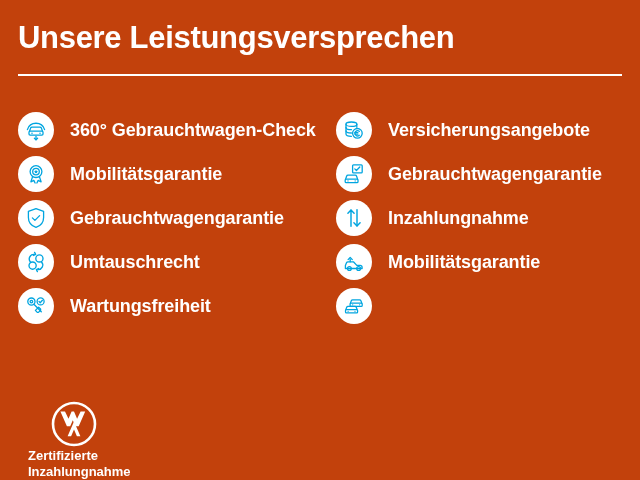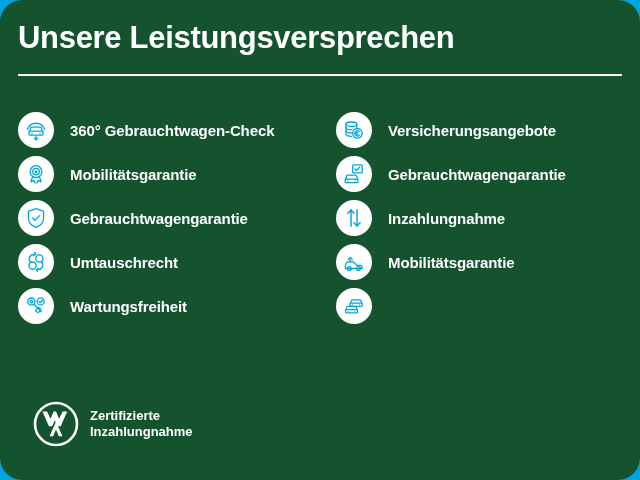--- a/index.html
+++ b/index.html
@@ -10,22 +10,21 @@
     width: 640px;
     height: 480px;
     background: #00a5e0;
     font-family: "Liberation Sans", sans-serif;
     overflow: hidden;
     position: relative;
   }
   .slide {
     position: absolute;
     inset: 0;
-    background: #14532d;
-    border-radius: 22px;
+    background: #c2410c;
   }
   
   .header {
     position: absolute;
     left: 18px;
     top: 22px;
     width: 604px;
   }
   .title {
     font-size: 31px;
@@ -73,42 +72,43 @@
     display: flex;
     align-items: center;
     justify-content: center;
   }
   .icon-circle svg {
     display: block;
   }
   .item-label {
     margin-left: 16px;
     color: #ffffff;
-    font-size: 15px;
+    font-size: 18px;
     font-weight: bold;
     letter-spacing: -0.1px;
     white-space: nowrap;
   }
   
   .note {
     position: absolute;
     left: 18px;
     top: 356px;
     color: #ffffff;
     font-size: 10.5px;
     font-weight: normal;
     letter-spacing: 0.1px;
   }
   
   .brand {
     position: absolute;
-    left: 32px;
+    left: 18px;
     top: 400px;
     display: flex;
     align-items: center;
+    flex-direction: column;
   }
   .vw-logo {
     width: 48px;
     height: 48px;
     flex: 0 0 48px;
   }
   .brand-text {
     margin-left: 10px;
     color: #ffffff;
     font-size: 13px;

